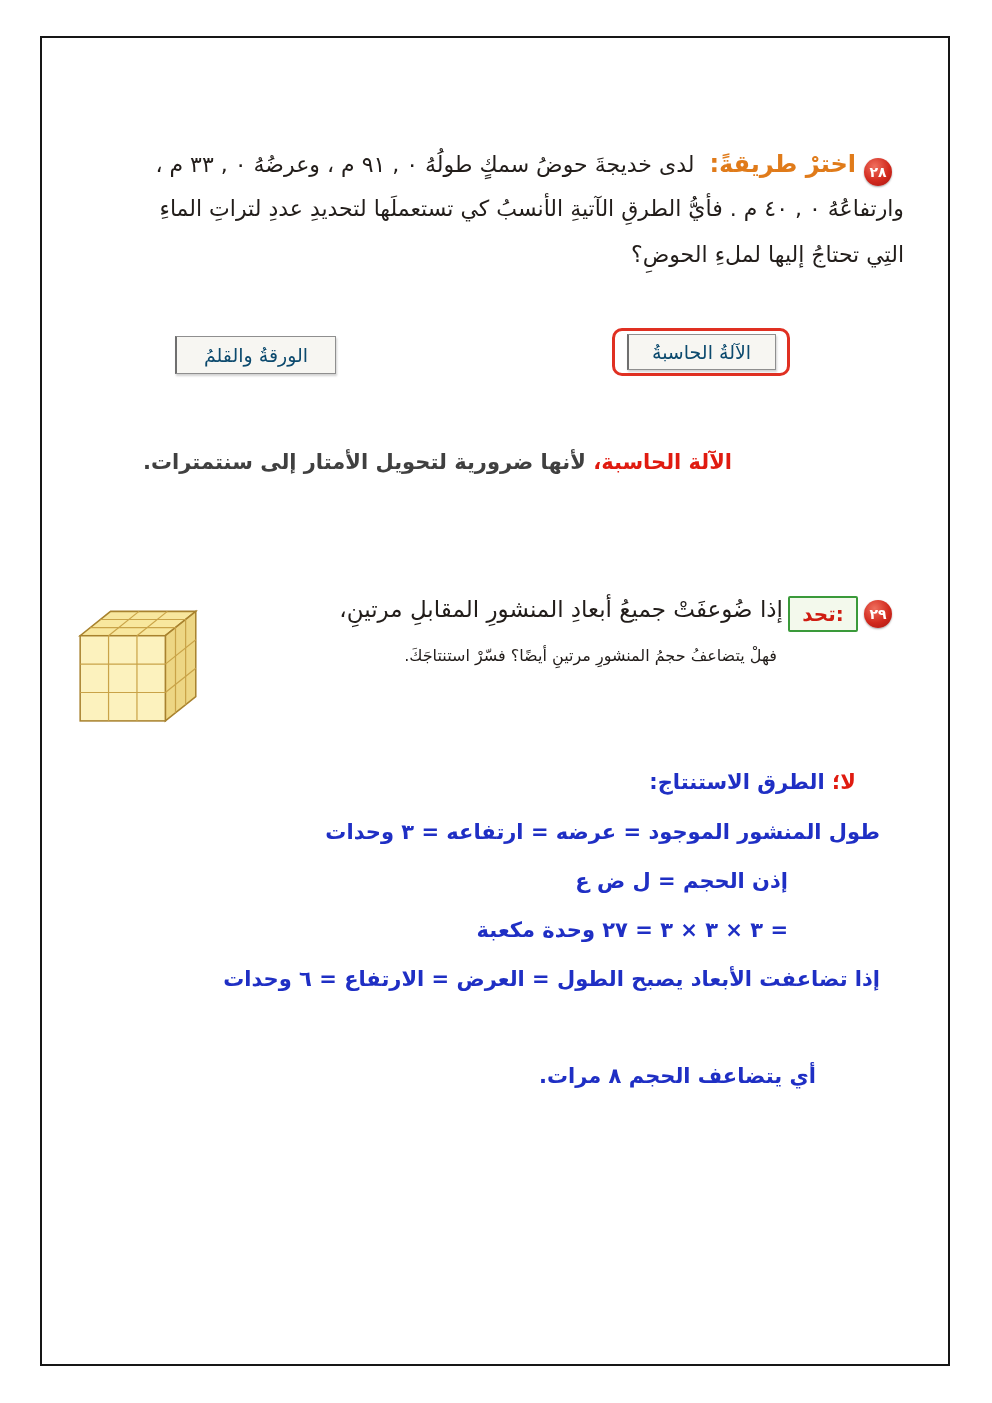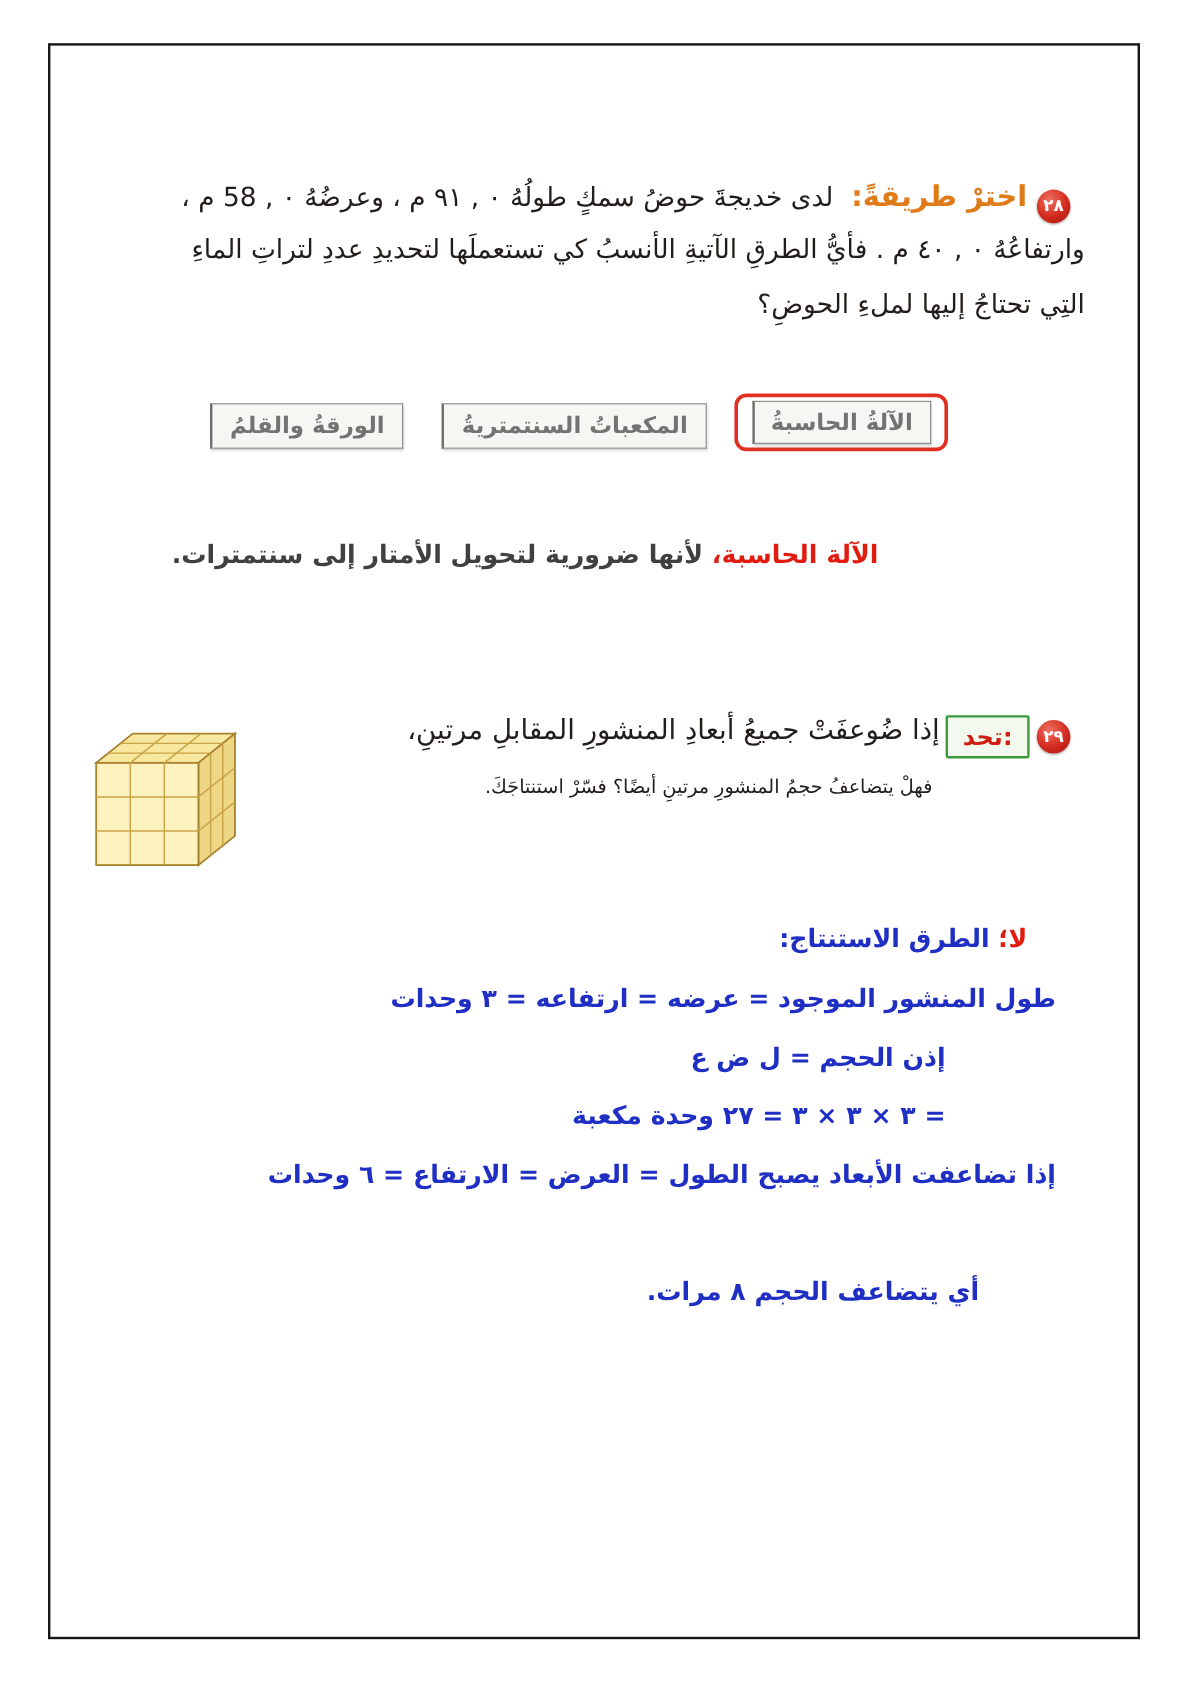--- a/index.html
+++ b/index.html
@@ -25,21 +25,21 @@
     font-size:22px;color:#221d1a;letter-spacing:.2px;
   }
   .l28-1{top:150px;right:136px;}
   .l28-2{top:196px;right:88px;}
   .l28-3{top:242px;right:88px;}
   .heading-28{color:#E07B1A;font-weight:bold;font-size:24px;margin-left:8px;}
   .opt{
     position:absolute;display:flex;align-items:center;justify-content:center;
     background:#f7f6f2;border:1px solid #8f8f8f;border-left:2px solid #6f6f6f;
     box-shadow:1px 2px 2px rgba(0,0,0,.18);
-    font-size:19px;font-weight:bold;color:#737373;direction:rtl;white-space:nowrap;
+    font-size:19px;font-weight:normal;color:#0c4a6e;direction:rtl;white-space:nowrap;
   }
   .opt-highlight{
     position:absolute;left:612px;top:328px;width:178px;height:48px;
     border:3px solid #E03022;border-radius:10px;box-sizing:border-box;
     display:flex;align-items:center;justify-content:center;padding:2px;
   }
   .opt-highlight .opt{position:static;width:146px;height:34px;display:flex;}
   .opt-mid{left:368px;top:336px;width:218px;height:36px;}
   .opt-paper{left:175px;top:336px;width:158px;height:36px;}
   .answer28{
@@ -72,29 +72,28 @@
 </head>
 <body>
 
 <div class="page">
   <div class="frame"></div>
 
   <div class="badge badge28">٢٨</div>
 
   <div class="p-text l28-1" dir="rtl">
     <span class="heading-28">اخترْ طريقةً:</span>
-    <span>لدى خديجةَ حوضُ سمكٍ طولُهُ ٠ , ٩١ م ، وعرضُهُ ٠ , 58 م ،</span>
+    <span>لدى خديجةَ حوضُ سمكٍ طولُهُ ٠ , ٩١ م ، وعرضُهُ ٠ , ٣٣ م ،</span>
   </div>
   <div class="p-text l28-2" dir="rtl">وارتفاعُهُ ٠ , ٤٠ م . فأيُّ الطرقِ الآتيةِ الأنسبُ كي تستعملَها لتحديدِ عددِ لتراتِ الماءِ</div>
   <div class="p-text l28-3" dir="rtl">التِي تحتاجُ إليها لملءِ الحوضِ؟</div>
 
   <div class="opt-highlight">
     <div class="opt">الآلةُ الحاسبةُ</div>
   </div>
-  <div class="opt opt-mid">المكعباتُ السنتمتريةُ</div>
   <div class="opt opt-paper">الورقةُ والقلمُ</div>
 
   <div class="answer28" dir="rtl">
     <span class="red">الآلة الحاسبة،</span>
     <span class="blue">لأنها ضرورية لتحويل الأمتار إلى سنتمترات.</span>
   </div>
 
   <div class="badge badge29">٢٩</div>
   <div class="challenge">تحد:</div>
 

